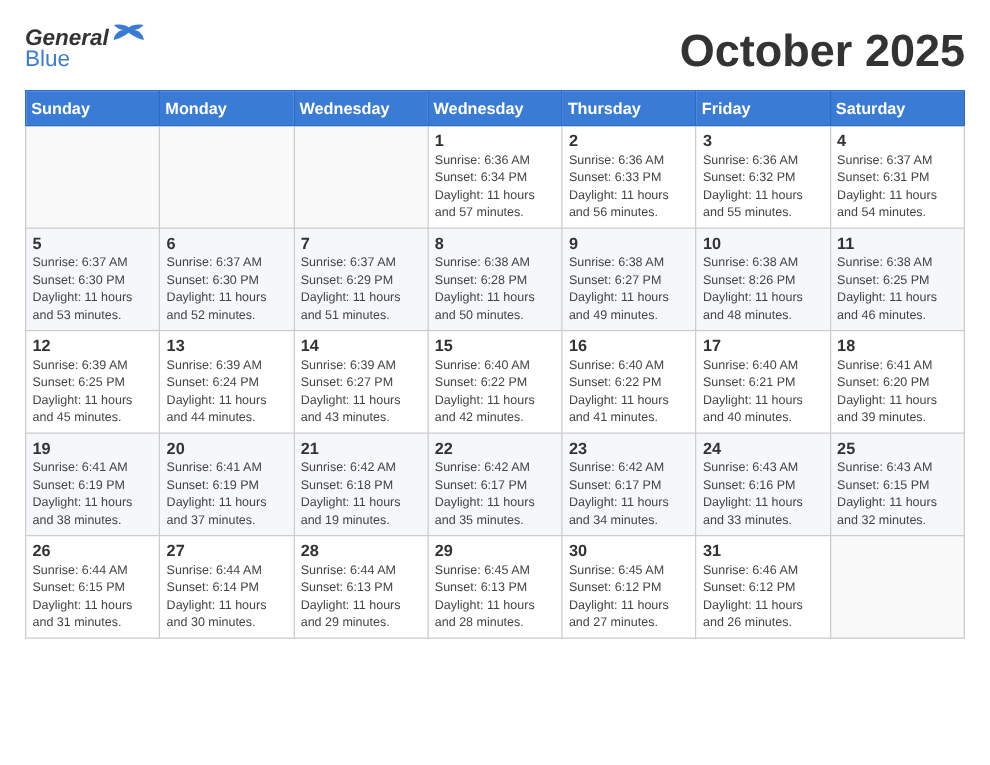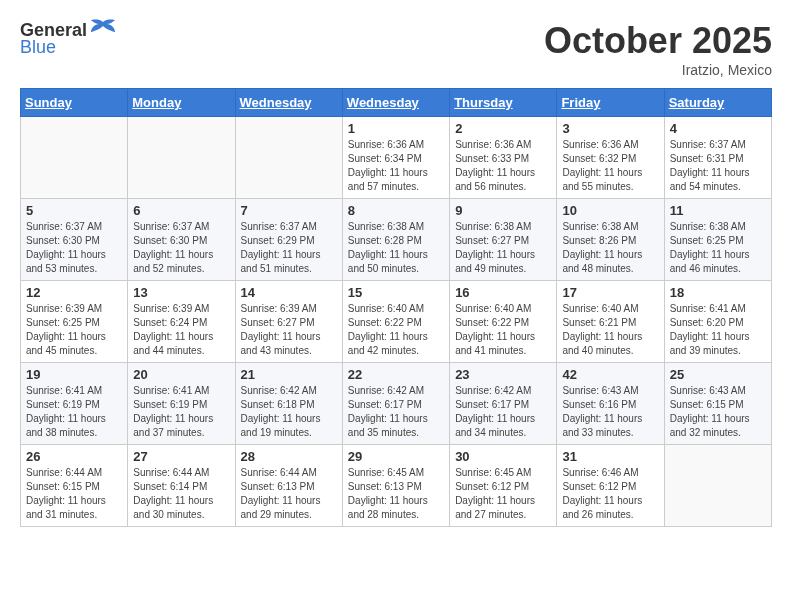--- a/index.html
+++ b/index.html
@@ -47,21 +47,20 @@
       border-collapse: collapse;
       border: 1px solid #ccc;
     }
     .calendar th {
       background-color: #3a7bd5;
       color: #fff;
       padding: 6px 4px;
       font-size: 13px;
       text-align: left;
       border: 1px solid #2e6bc4;
-      text-decoration: underline;
     }
     .calendar td {
       vertical-align: top;
       padding: 4px 5px;
       border: 1px solid #ccc;
       font-size: 10.5px;
       color: #333;
       width: 14.28%;
       min-height: 80px;
       background: #fff;
@@ -85,32 +84,31 @@
     .empty-cell {
       background: #f9f9f9 !important;
     }
   </style>
 </head>
 <body>
 
 <div class="header">
   <div class="logo">
     <div style="display:flex;flex-direction:column;align-items:flex-start;">
-      <div style="display:flex;align-items:center;">
+      <div style="display:flex;align-items:center;font-style:italic;">
         <span class="logo-text-general">General</span>
         <svg width="28" height="22" viewBox="0 0 28 22" style="margin-left:2px;margin-top:-4px;">
           <path d="M14 4 C18 0 26 2 26 2 C26 2 22 6 18 6 C22 6 26 10 26 14 C26 14 18 12 14 8 C10 12 2 14 2 14 C2 10 6 6 10 6 C6 6 2 2 2 2 C2 2 10 0 14 4Z" fill="#3a7bd5"></path>
         </svg>
       </div>
       <span class="logo-text-blue" style="margin-top:-4px;margin-left:0;">Blue</span>
     </div>
   </div>
   <div class="title-section">
     <div class="month-title">October 2025</div>
-    <div class="location">Iratzio, Mexico</div>
   </div>
 </div>
 
 <table class="calendar">
   <thead>
     <tr>
     <th>Sunday</th>
         <th>Monday</th>
         <th>Wednesday</th>
         <th>Wednesday</th>
@@ -216,21 +214,21 @@
         </td>
         <td>
           <div class="day-number">22</div>
           <div class="cell-content"><span>Sunrise: 6:42 AM</span><br><span>Sunset: 6:17 PM</span><br><span>Daylight: 11 hours and 35 minutes.</span></div>
         </td>
         <td>
           <div class="day-number">23</div>
           <div class="cell-content"><span>Sunrise: 6:42 AM</span><br><span>Sunset: 6:17 PM</span><br><span>Daylight: 11 hours and 34 minutes.</span></div>
         </td>
         <td>
-          <div class="day-number">42</div>
+          <div class="day-number">24</div>
           <div class="cell-content"><span>Sunrise: 6:43 AM</span><br><span>Sunset: 6:16 PM</span><br><span>Daylight: 11 hours and 33 minutes.</span></div>
         </td>
         <td>
           <div class="day-number">25</div>
           <div class="cell-content"><span>Sunrise: 6:43 AM</span><br><span>Sunset: 6:15 PM</span><br><span>Daylight: 11 hours and 32 minutes.</span></div>
         </td>
       </tr>
       <tr>
         <td>
           <div class="day-number">26</div>

